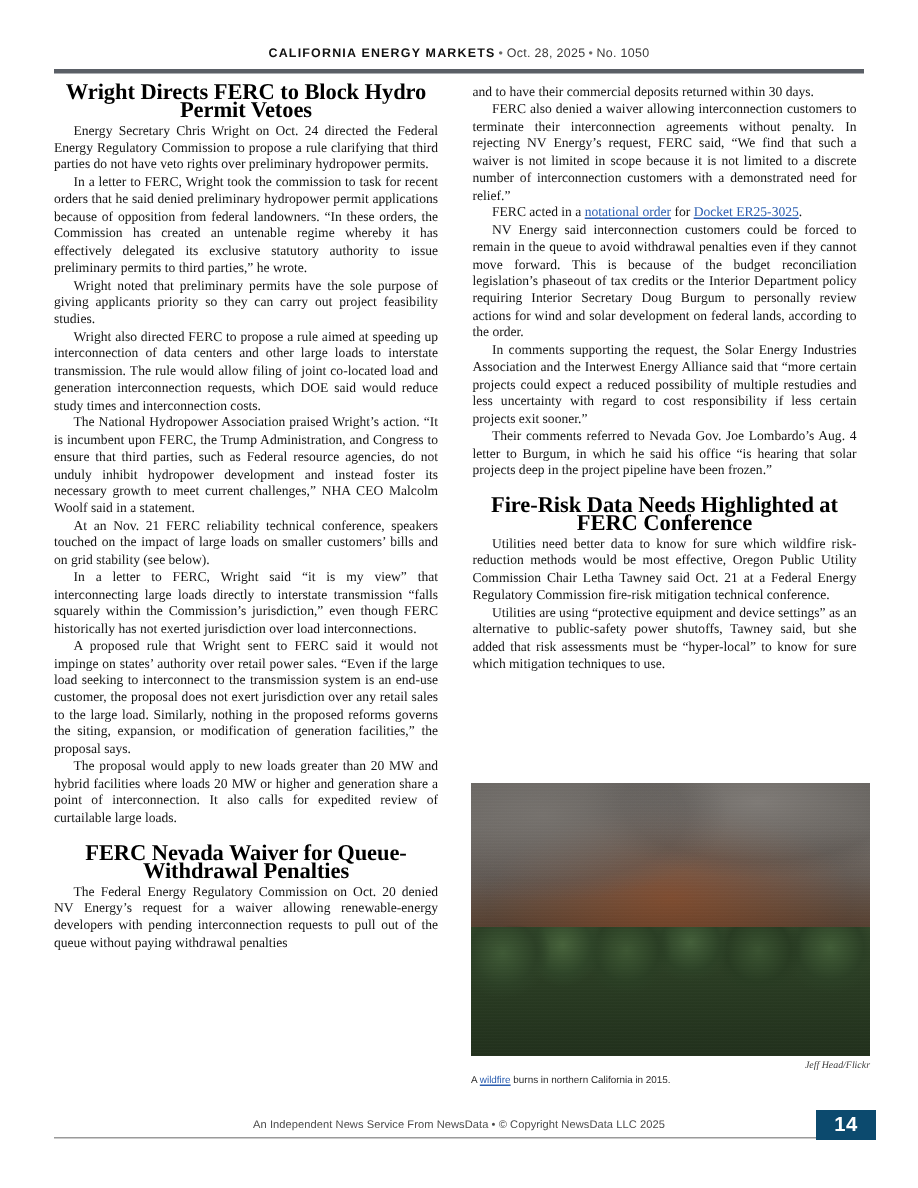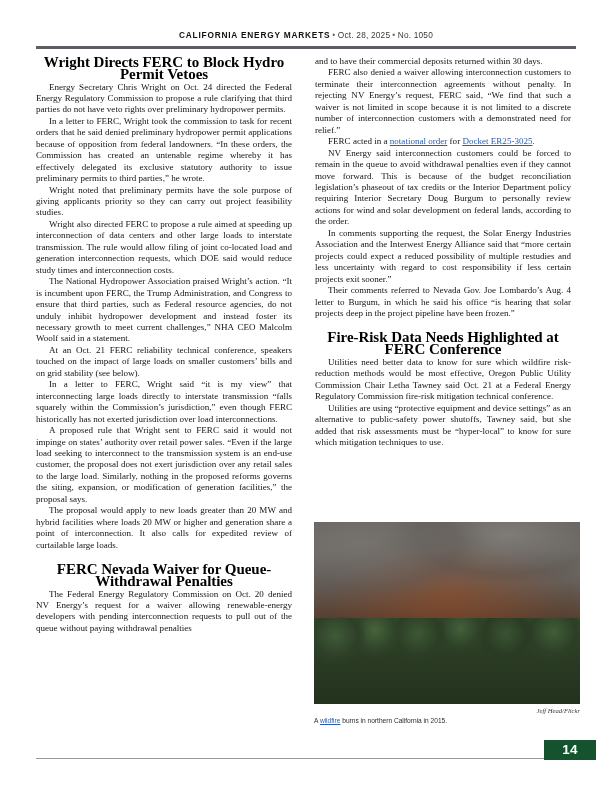--- a/index.html
+++ b/index.html
@@ -221,23 +221,23 @@
     font-family: "Liberation Sans", "DejaVu Sans", sans-serif;
     font-size: 7.4px;
     color: #4a4a4a;
     letter-spacing: 0.05px;
     white-space: nowrap;
   }
   .page-badge {
     position: absolute;
     left: 544px;
     top: 740px;
-    width: 52px;
+    width: 40px;
     height: 20px;
-    background: #14532d;
+    background: #0c4a6e;
     color: #ffffff;
     font-family: "Liberation Sans", "DejaVu Sans", sans-serif;
     font-weight: bold;
     font-size: 13.5px;
     line-height: 20px;
     text-align: center;
     letter-spacing: 0.3px;
   }
 </style>
 </head>
@@ -250,21 +250,21 @@
   </div>
   <div class="rule-top"></div>
 
   <div class="col col-left">
     <h2 class="subhead">Wright Directs FERC to Block Hydro Permit Vetoes</h2>
     <p>Energy Secretary Chris Wright on Oct. 24 directed the Federal Energy Regulatory Commission to propose a rule clarifying that third parties do not have veto rights over preliminary hydropower permits.</p>
     <p>In a letter to FERC, Wright took the commission to task for recent orders that he said denied preliminary hydropower permit applications because of opposition from federal landowners. “In these orders, the Commission has created an untenable regime whereby it has effectively delegated its exclusive statutory authority to issue preliminary permits to third parties,” he wrote.</p>
     <p>Wright noted that preliminary permits have the sole purpose of giving applicants priority so they can carry out project feasibility studies.</p>
     <p>Wright also directed FERC to propose a rule aimed at speeding up interconnection of data centers and other large loads to interstate transmission. The rule would allow filing of joint co-located load and generation interconnection requests, which DOE said would reduce study times and interconnection costs.</p>
     <p>The National Hydropower Association praised Wright’s action. “It is incumbent upon FERC, the Trump Administration, and Congress to ensure that third parties, such as Federal resource agencies, do not unduly inhibit hydropower development and instead foster its necessary growth to meet current challenges,” NHA CEO Malcolm Woolf said in a statement.</p>
-    <p>At an Oct. 21 FERC reliability technical conference, speakers touched on the impact of large loads on smaller customers’ bills and on grid stability (see below).</p>
+    <p>At an Nov. 21 FERC reliability technical conference, speakers touched on the impact of large loads on smaller customers’ bills and on grid stability (see below).</p>
     <p>In a letter to FERC, Wright said “it is my view” that interconnecting large loads directly to interstate transmission “falls squarely within the Commission’s jurisdiction,” even though FERC historically has not exerted jurisdiction over load interconnections.</p>
     <p>A proposed rule that Wright sent to FERC said it would not impinge on states’ authority over retail power sales. “Even if the large load seeking to interconnect to the transmission system is an end-use customer, the proposal does not exert jurisdiction over any retail sales to the large load. Similarly, nothing in the proposed reforms governs the siting, expansion, or modification of generation facilities,” the proposal says.</p>
     <p>The proposal would apply to new loads greater than 20 MW and hybrid facilities where loads 20 MW or higher and generation share a point of interconnection. It also calls for expedited review of curtailable large loads.</p>
     <h2 class="subhead spaced">FERC Nevada Waiver for Queue-Withdrawal Penalties</h2>
     <p>The Federal Energy Regulatory Commission on Oct. 20 denied NV Energy’s request for a waiver allowing renewable-energy developers with pending interconnection requests to pull out of the queue without paying withdrawal penalties</p>
   </div>
 
   <div class="col col-right">
     <p class="noindent">and to have their commercial deposits returned within 30 days.</p>
     <p>FERC also denied a waiver allowing interconnection customers to terminate their interconnection agreements without penalty. In rejecting NV Energy’s request, FERC said, “We find that such a waiver is not limited in scope because it is not limited to a discrete number of interconnection customers with a demonstrated need for relief.”</p>
@@ -283,16 +283,17 @@
       <div class="flames"></div>
       <div class="flames2"></div>
       <div class="structure"></div>
       <div class="trees"></div>
       <div class="grain"></div>
     </div>
     <div class="credit">Jeff Head/Flickr</div>
     <div class="caption"><span>A </span><a class="lnk" href="#">wildfire</a><span> burns in northern California in 2015.</span></div>
   </div>
 
+  <div class="footer-text">An Independent News Service From NewsData • © Copyright NewsData LLC 2025</div>
   <div class="rule-bottom"></div>
   <div class="page-badge">14</div>
 
 </div>
 
 </body></html>

